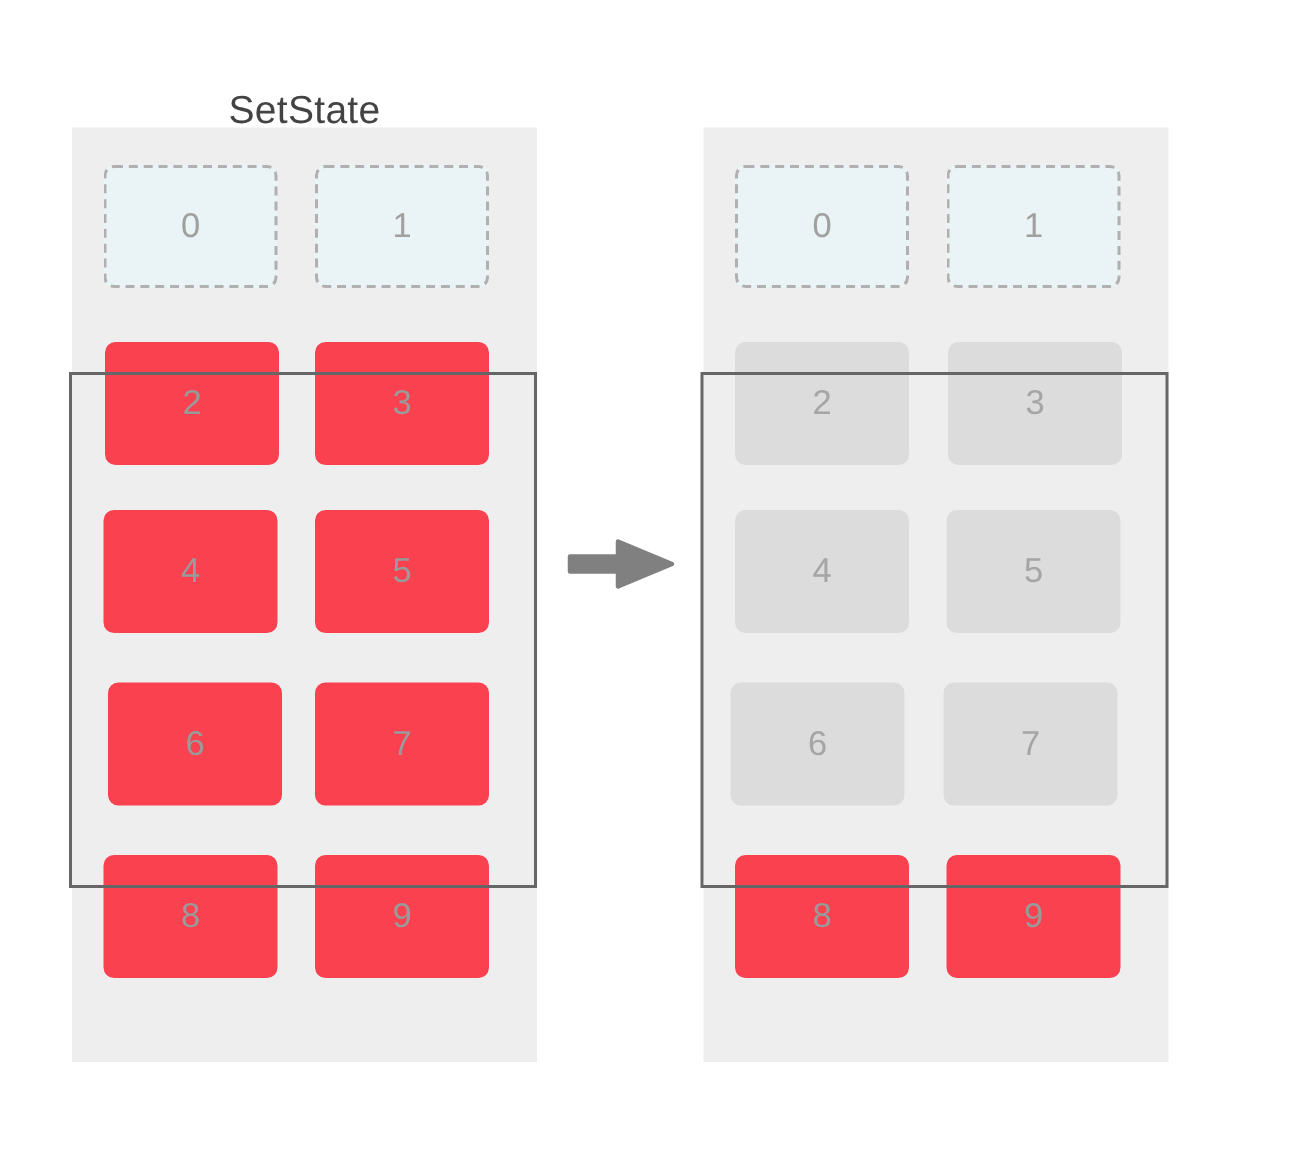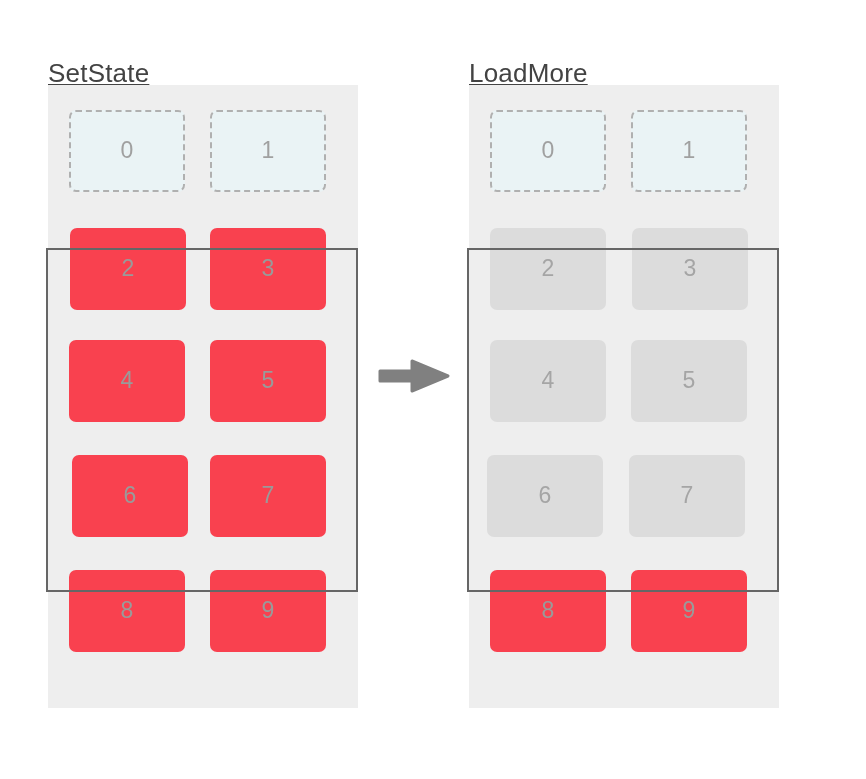--- a/index.html
+++ b/index.html
@@ -18,27 +18,27 @@
   #canvas {
     position: relative;
     width: 866px;
     height: 779px;
     background: #ffffff;
   }
 
   
   .panel-title {
     position: absolute;
+    text-align: center;
     font-size: 26px;
     line-height: 30px;
     color: #434343;
     font-weight: 400;
     letter-spacing: 0.2px;
     white-space: nowrap;
-    text-decoration: underline;
   }
 
   
   .panel {
     position: absolute;
     background: #eeeeee;
   }
 
   
   .cell {
@@ -91,21 +91,20 @@
     <div class="cell placeholder" style="left: 210px; top: 110px; width: 116px; height: 82px;">1</div>
     <div class="cell active" style="left: 70px; top: 228px; width: 116px; height: 82px;">2</div>
     <div class="cell active" style="left: 210px; top: 228px; width: 116px; height: 82px;">3</div>
     <div class="cell active" style="left: 69px; top: 340px; width: 116px; height: 82px;">4</div>
     <div class="cell active" style="left: 210px; top: 340px; width: 116px; height: 82px;">5</div>
     <div class="cell active" style="left: 72px; top: 455px; width: 116px; height: 82px;">6</div>
     <div class="cell active" style="left: 210px; top: 455px; width: 116px; height: 82px;">7</div>
     <div class="cell active" style="left: 69px; top: 570px; width: 116px; height: 82px;">8</div>
     <div class="cell active" style="left: 210px; top: 570px; width: 116px; height: 82px;">9</div>
     <div class="viewport-rect" style="left: 46px; top: 248px; width: 312px; height: 344px;"></div>
-    <div class="panel-title" style="left: 469px; top: 58px; width: 310px;">LoadMore</div>
     <div class="panel" style="left: 469px; top: 85px; width: 310px; height: 623px;"></div>
     <div class="cell placeholder" style="left: 490px; top: 110px; width: 116px; height: 82px;">0</div>
     <div class="cell placeholder" style="left: 631px; top: 110px; width: 116px; height: 82px;">1</div>
     <div class="cell inactive" style="left: 490px; top: 228px; width: 116px; height: 82px;">2</div>
     <div class="cell inactive" style="left: 632px; top: 228px; width: 116px; height: 82px;">3</div>
     <div class="cell inactive" style="left: 490px; top: 340px; width: 116px; height: 82px;">4</div>
     <div class="cell inactive" style="left: 631px; top: 340px; width: 116px; height: 82px;">5</div>
     <div class="cell inactive" style="left: 487px; top: 455px; width: 116px; height: 82px;">6</div>
     <div class="cell inactive" style="left: 629px; top: 455px; width: 116px; height: 82px;">7</div>
     <div class="cell active" style="left: 490px; top: 570px; width: 116px; height: 82px;">8</div>

